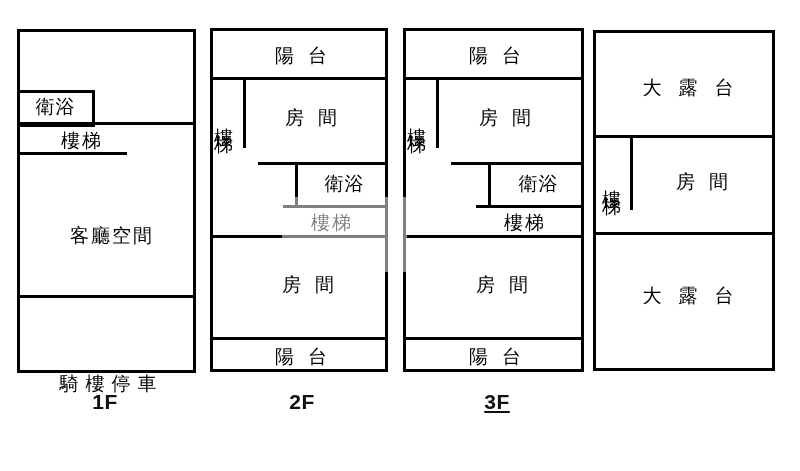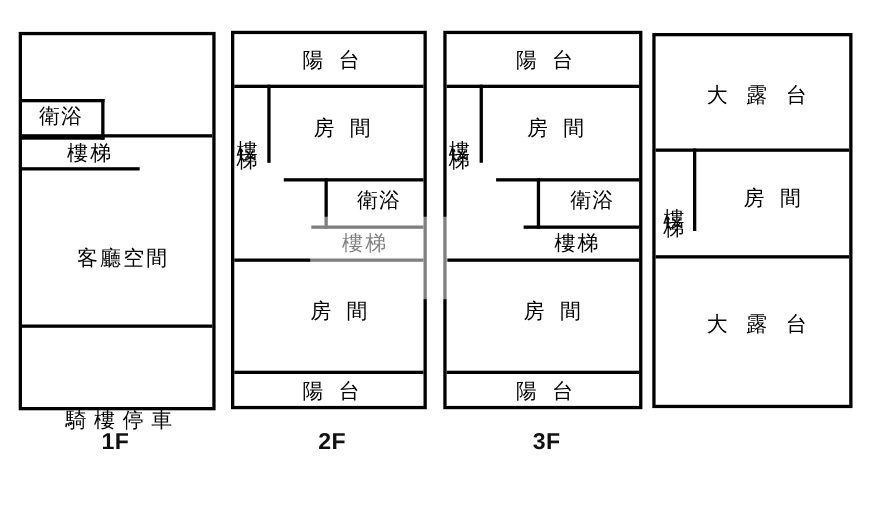--- a/index.html
+++ b/index.html
@@ -66,21 +66,21 @@
     <div class="wall" style="left:45px;right:0;top:131px;height:3px;"></div>
     <div class="wall" style="left:82px;top:131px;width:3px;height:46px;"></div>
     <div class="txt sp-none" style="left:132px;top:152px;">衛浴</div>
     <div class="wall" style="left:70px;right:0;top:174px;height:3px;"></div>
     <div class="txt sp-sm" style="left:118px;top:191px;">樓梯</div>
     <div class="wall hfull" style="top:204px;"></div>
     <div class="txt sp-wide" style="left:96px;top:253px;">房間</div>
     <div class="wall hfull" style="top:306px;"></div>
     <div class="txt sp-wide" style="left:89px;top:325px;">陽台</div>
   </div>
-  <div class="flabel" style="left:497px;top:402px;">3F</div>
+  <div class="flabel" style="left:497px;top:402px;text-decoration:underline;">3F</div>
 
   <div class="panel" style="left:593px;top:30px;width:182px;height:341px;">
     <div class="txt sp-xwide" style="left:92px;top:54px;">大露台</div>
     <div class="wall hfull" style="top:102px;"></div>
     <div class="wall" style="left:34px;top:102px;width:3px;height:75px;"></div>
     <div class="txt vert" style="left:16px;top:145px;">樓梯</div>
     <div class="txt sp-wide" style="left:106px;top:148px;">房間</div>
     <div class="wall hfull" style="top:199px;"></div>
     <div class="txt sp-xwide" style="left:92px;top:262px;">大露台</div>
   </div>

